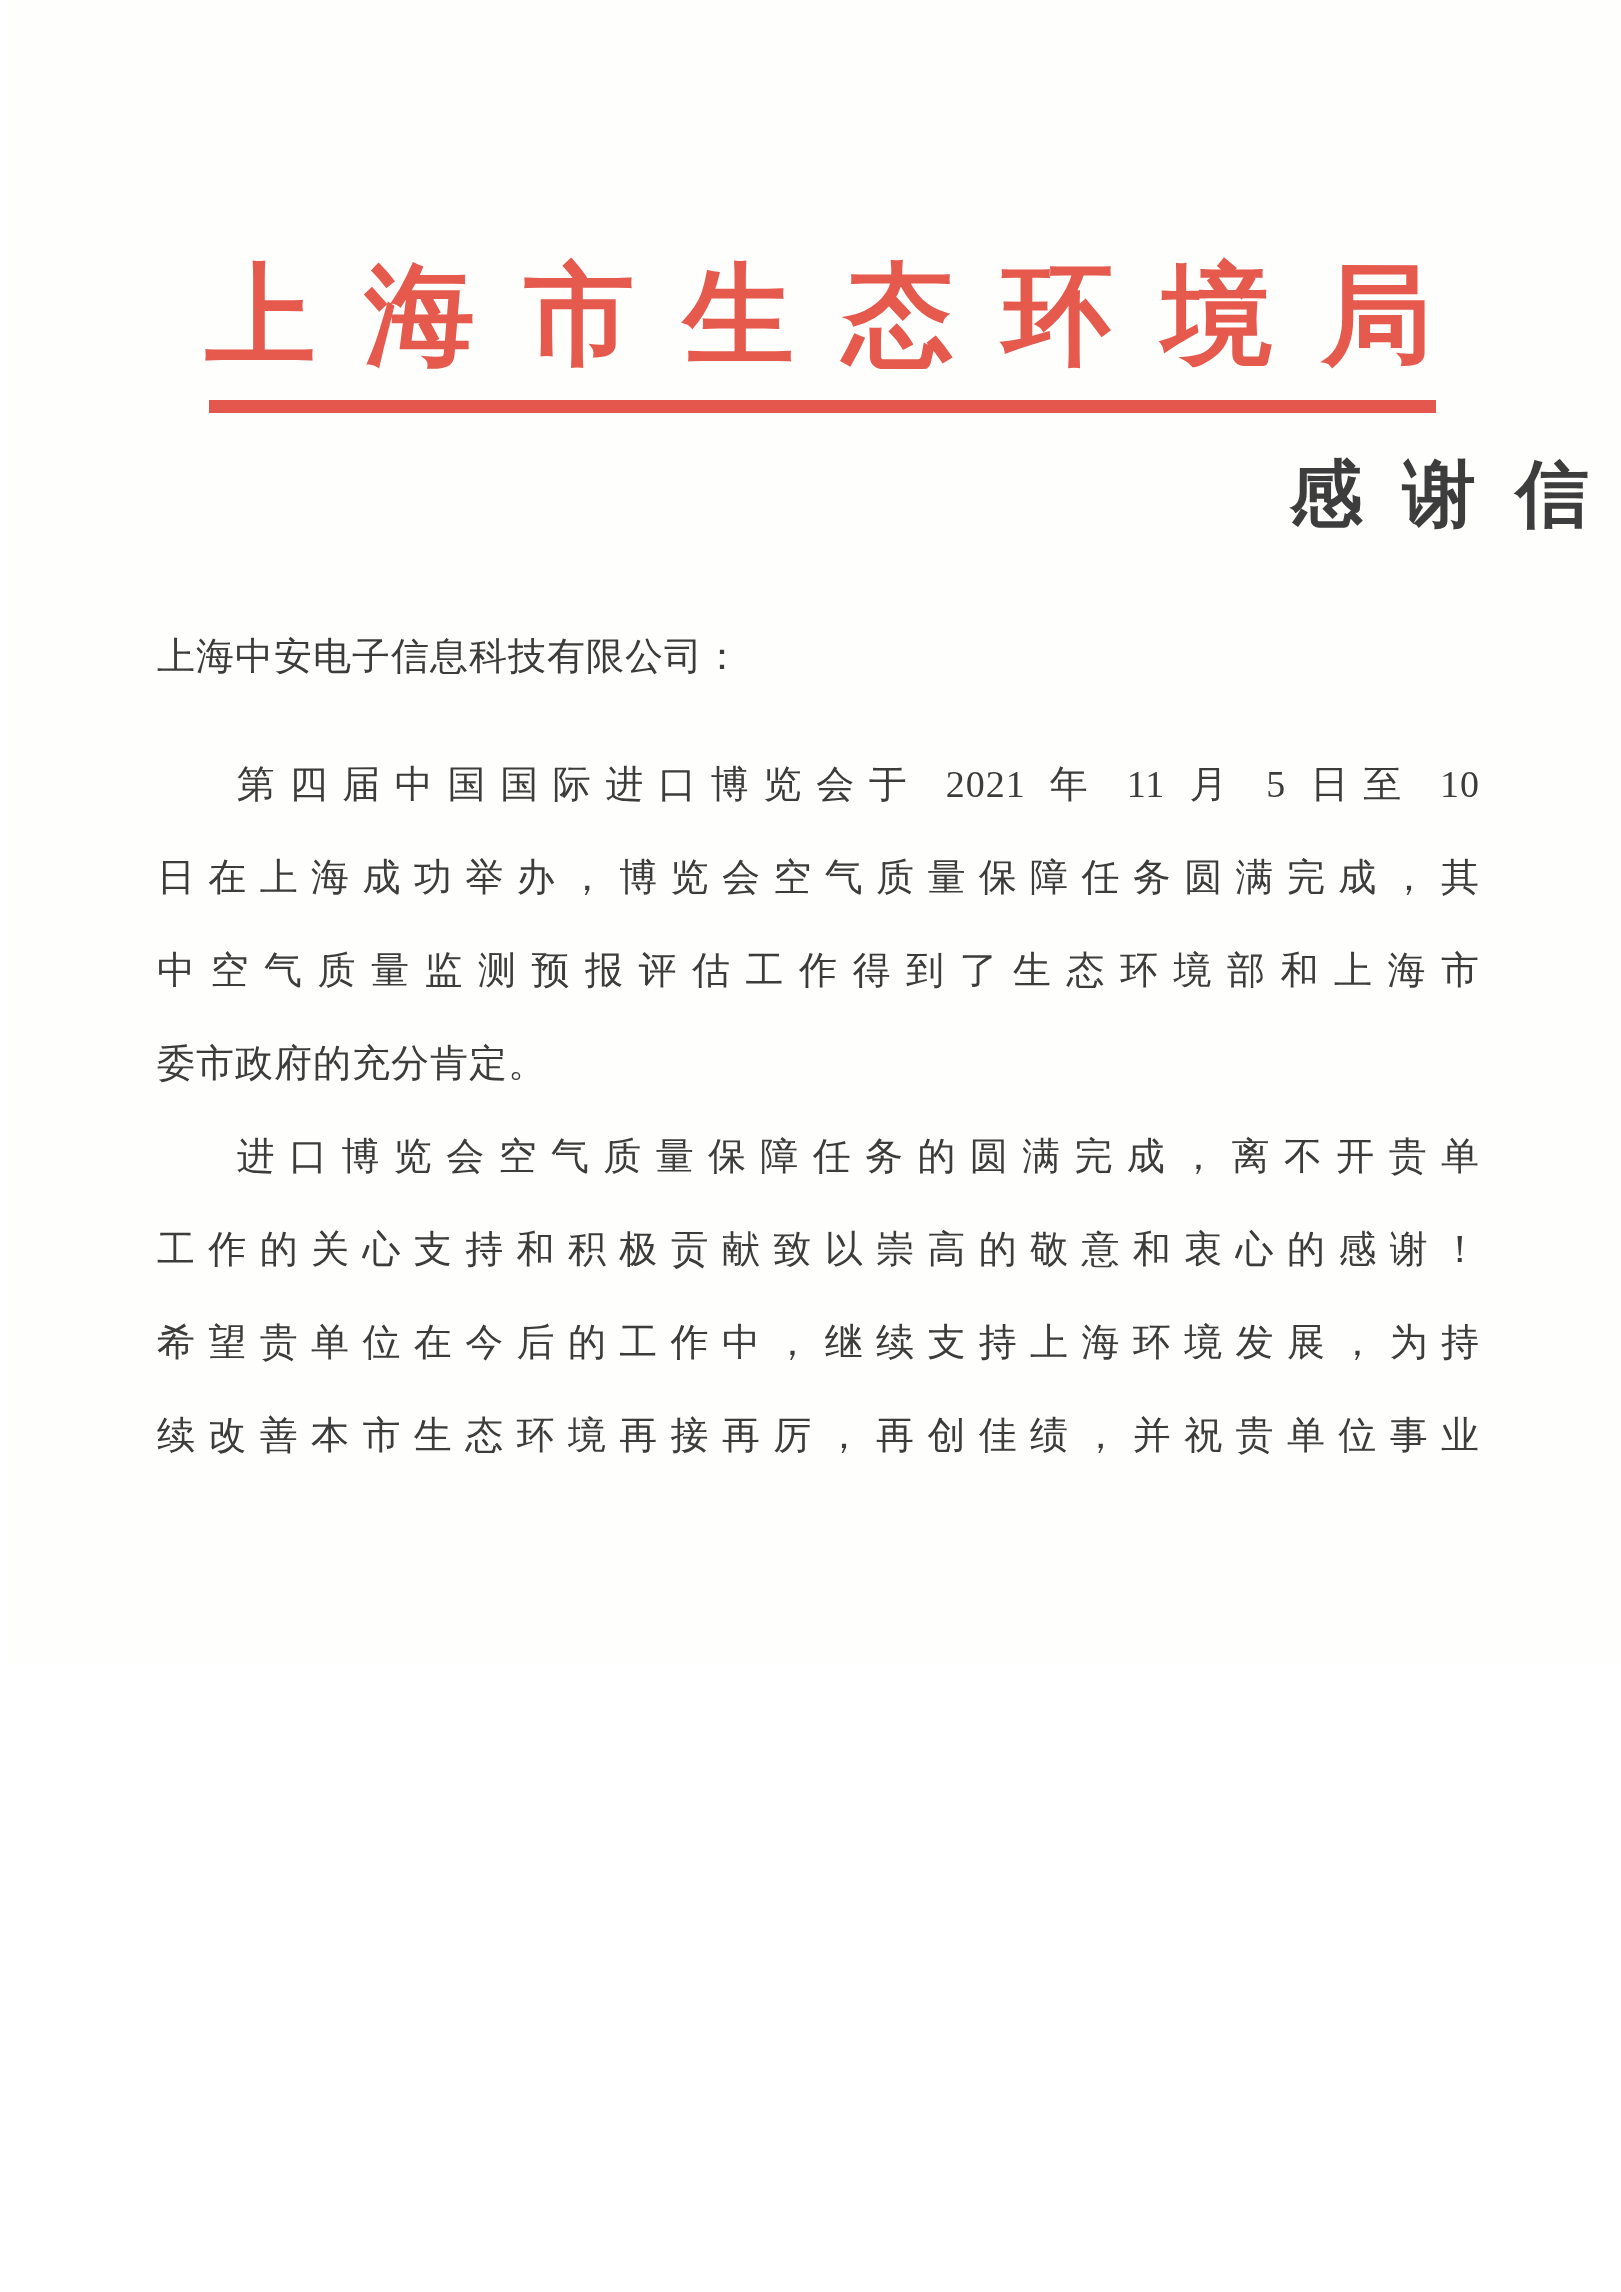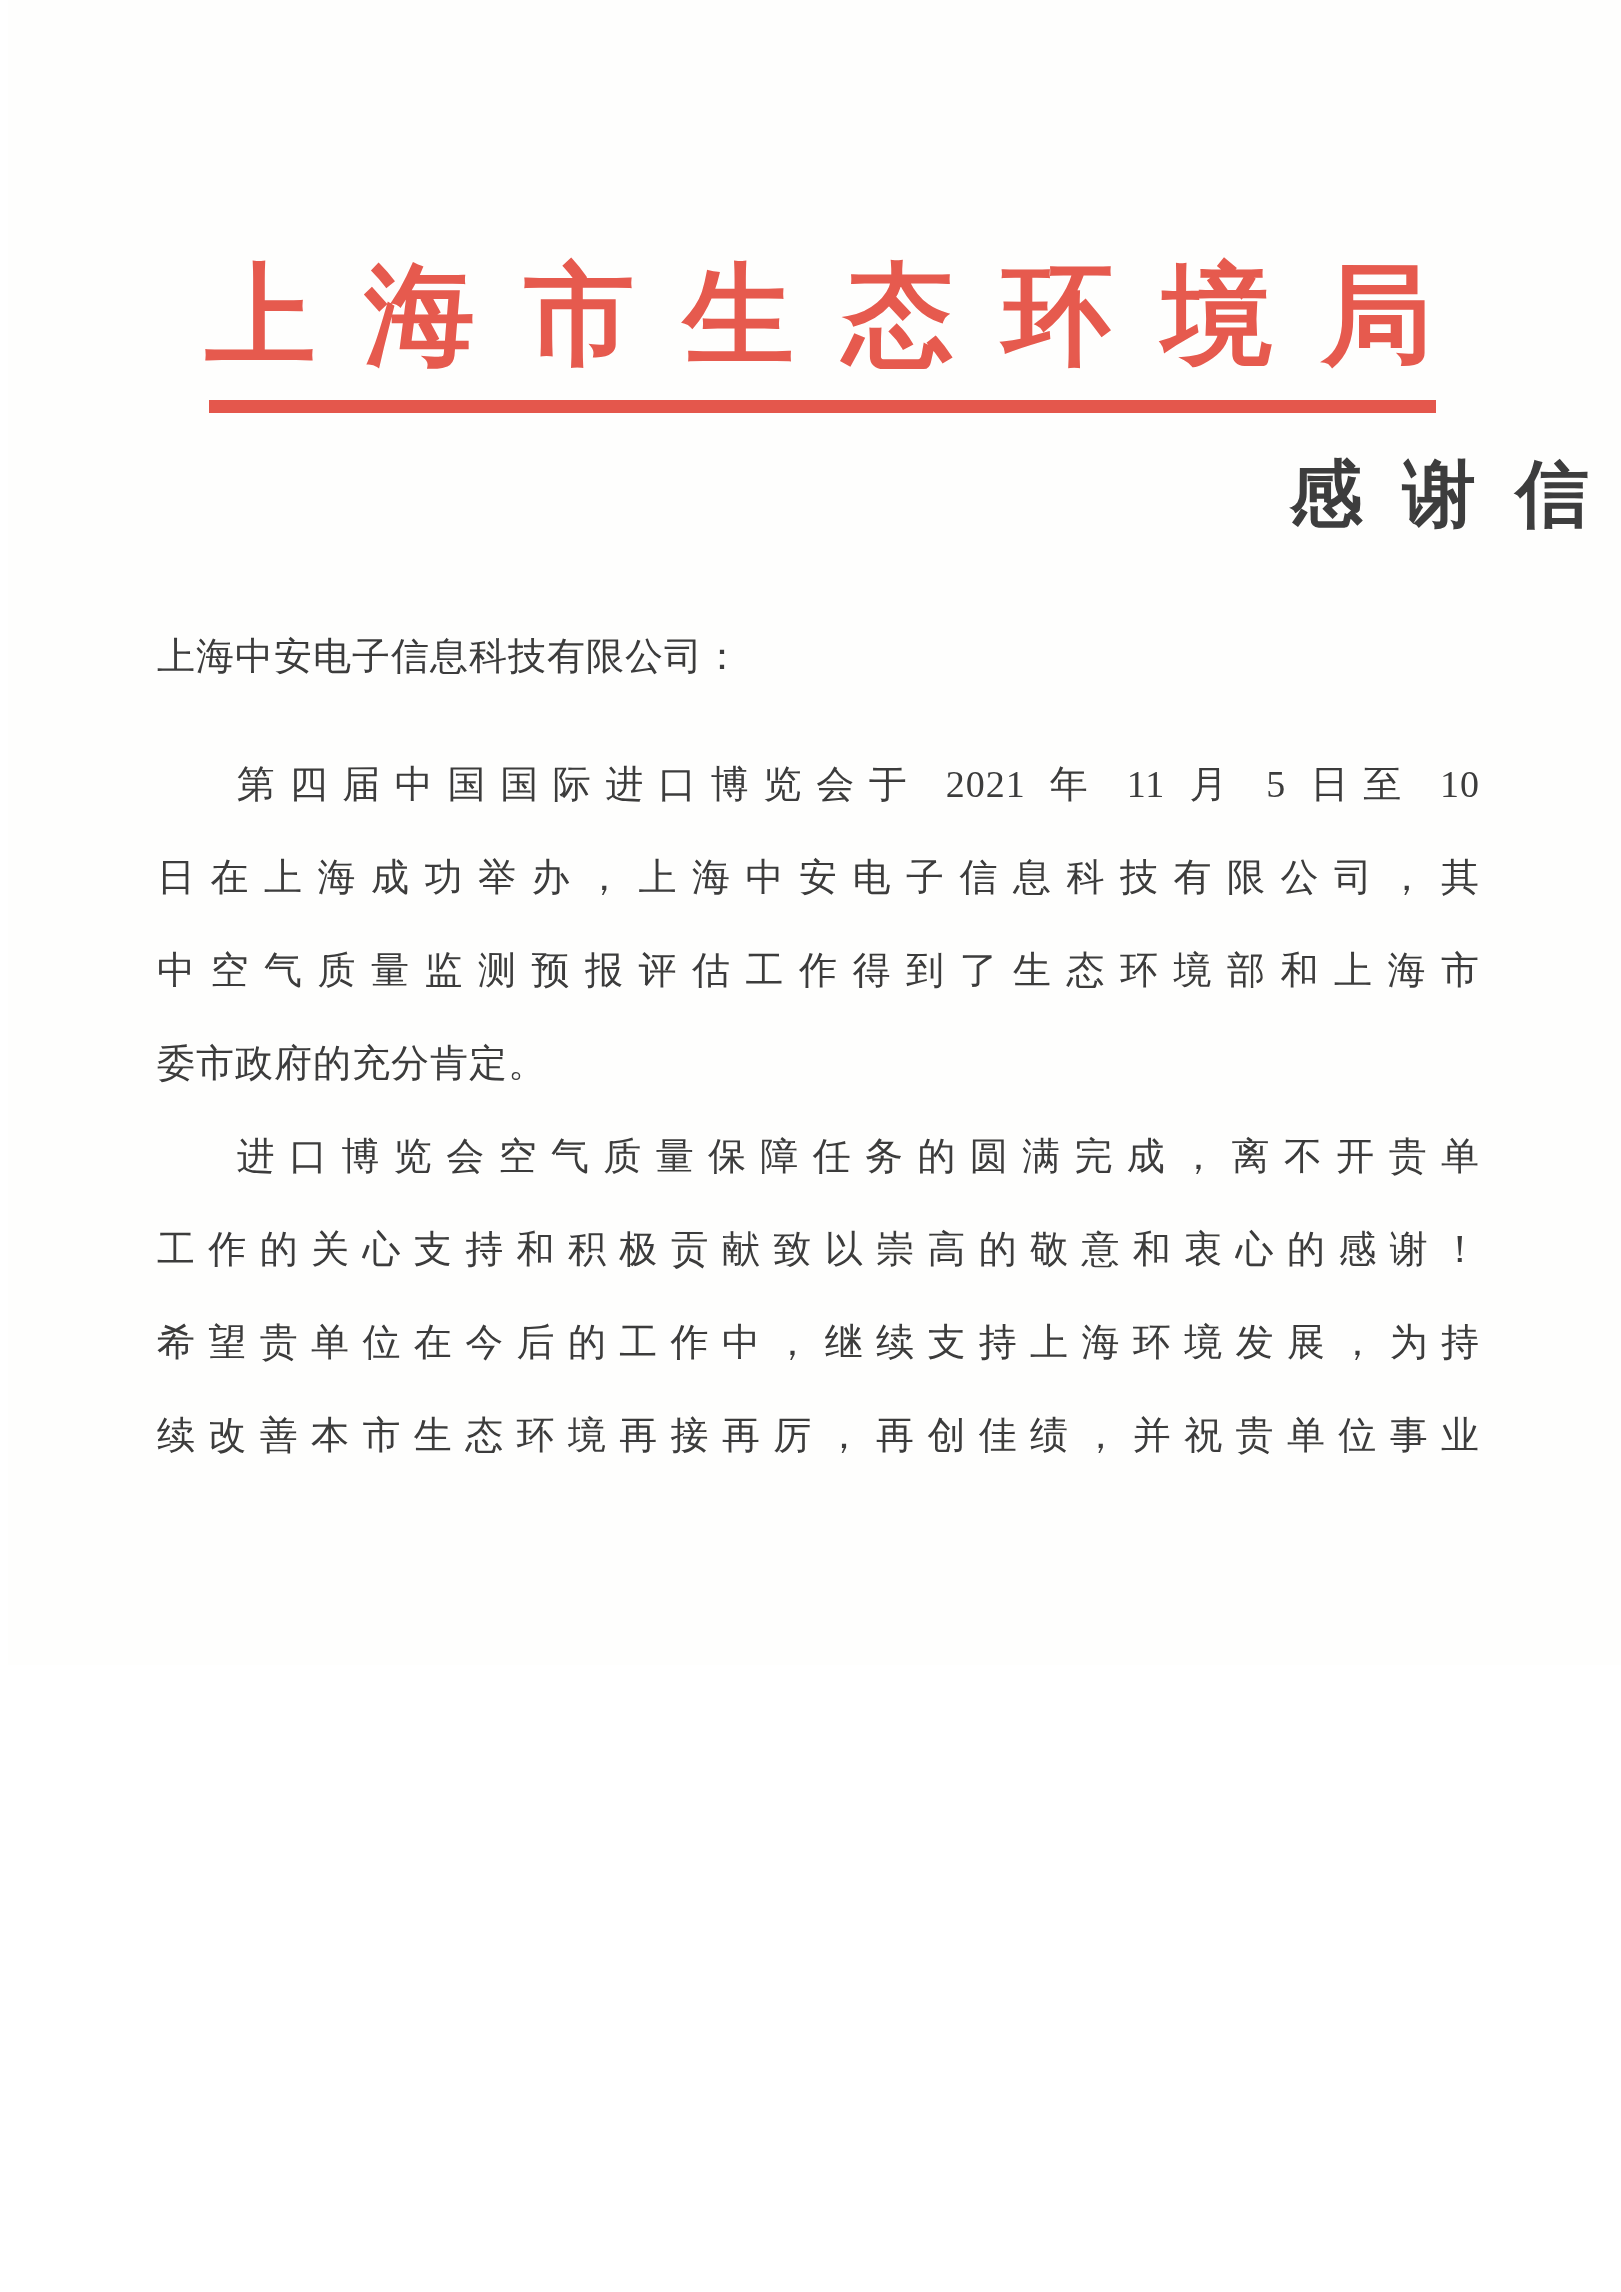--- a/index.html
+++ b/index.html
@@ -88,21 +88,21 @@
 
   <div class="letterhead-title">上海市生态环境局</div>
   <div class="letterhead-rule"></div>
 
   <div class="letter-title">感谢信</div>
 
   <div class="body-block">
     <div class="body-line">上海中安电子信息科技有限公司：</div>
 
     <div class="body-line fill indent para-gap">第四届中国国际进口博览会于 2021 年 11 月 5 日至 10</div>
-    <div class="body-line fill">日在上海成功举办，上海中安电子信息科技有限公司，其</div>
+    <div class="body-line fill">日在上海成功举办，博览会空气质量保障任务圆满完成，其</div>
     <div class="body-line fill">中空气质量监测预报评估工作得到了生态环境部和上海市</div>
     <div class="body-line">委市政府的充分肯定。</div>
 
     <div class="body-line fill indent">进口博览会空气质量保障任务的圆满完成，离不开贵单</div>
     <div class="body-line fill">工作的关心支持和积极贡献致以崇高的敬意和衷心的感谢！</div>
     <div class="body-line fill">希望贵单位在今后的工作中，继续支持上海环境发展，为持</div>
     <div class="body-line fill">续改善本市生态环境再接再厉，再创佳绩，并祝贵单位事业</div>
   </div>
 
   <div class="signature-agency">上海市生态环境局</div>

